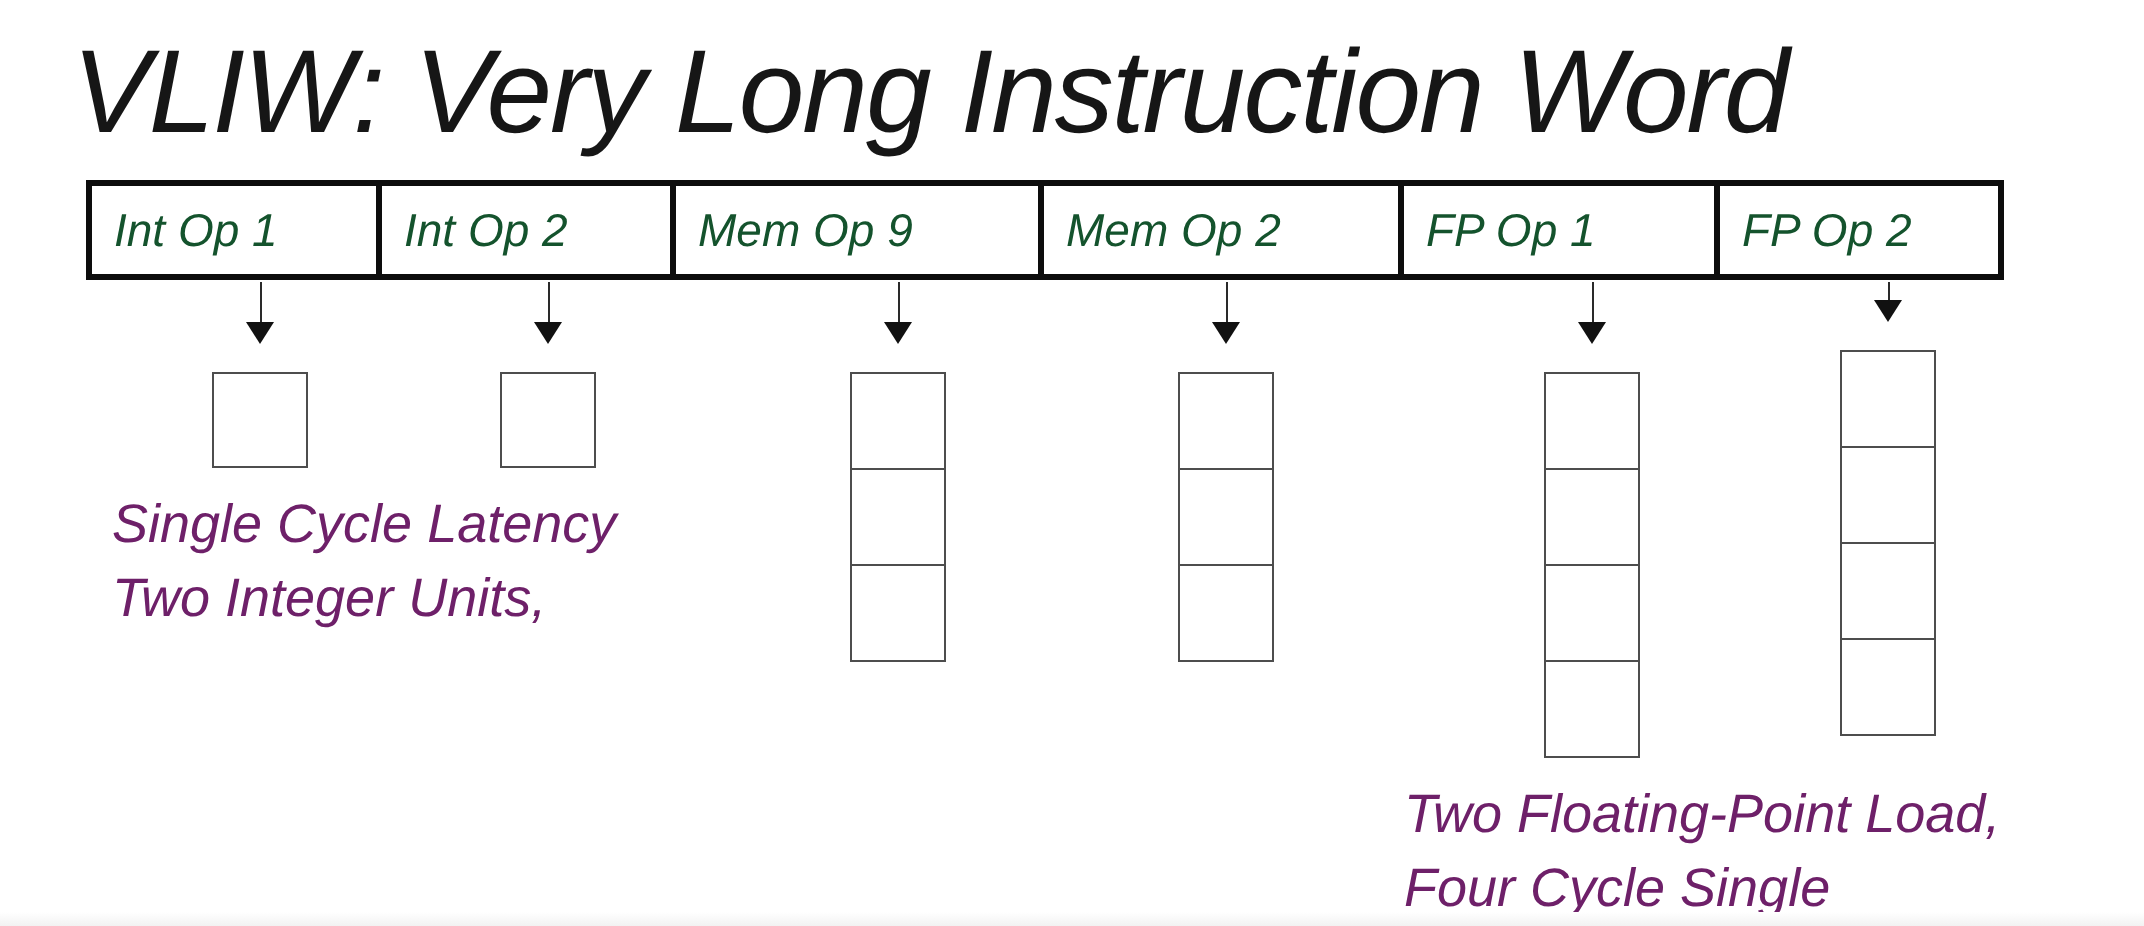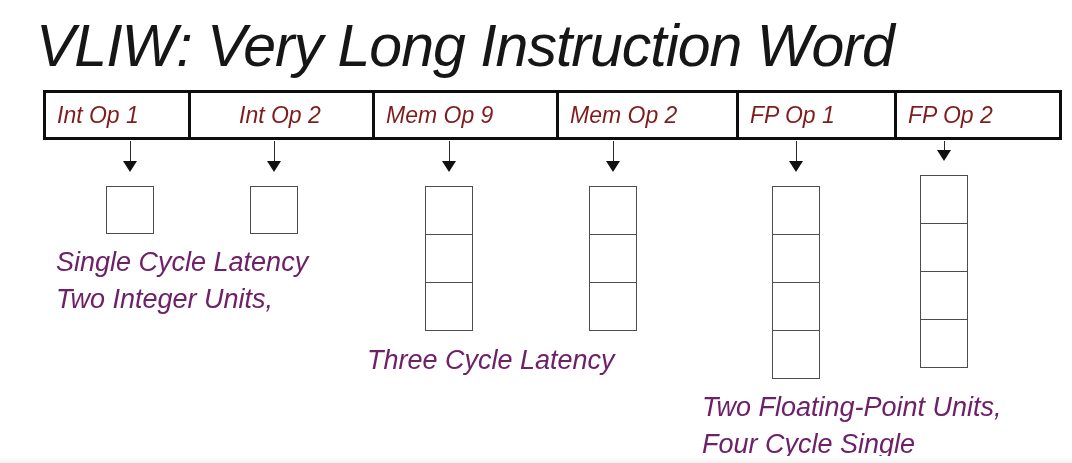--- a/index.html
+++ b/index.html
@@ -39,21 +39,21 @@
     box-sizing: border-box;
     border-right: 3px solid #0d0d0d;
     display: flex;
     align-items: center;
     background: #ffffff;
   }
   .word-slot:last-child { border-right: none; }
   .slot-label {
     padding-left: 11px;
     font-size: 23px;
-    color: #7f1d1d;
+    color: #14532d;
     white-space: nowrap;
   }
   .down-arrow { position: absolute; width: 14px; }
   .down-arrow .shaft {
     width: 1px;
     margin: 0 auto;
     background: #2a2a2a;
   }
   .down-arrow .head {
     width: 0; height: 0;
@@ -87,33 +87,33 @@
 <body>
 
 <div class="slide">
 
   <h1 class="title">VLIW: Very Long Instruction Word</h1>
 
   <div class="word-row" id="word-row">
       <div class="word-slot" style="width: 145px;">
         <span class="slot-label">Int Op 1</span>
       </div>
-      <div class="word-slot" style="width: 147px; margin-left: 37px;">
+      <div class="word-slot" style="width: 147px;">
         <span class="slot-label">Int Op 2</span>
       </div>
       <div class="word-slot" style="width: 184px;">
         <span class="slot-label">Mem Op 9</span>
       </div>
       <div class="word-slot" style="width: 180px;">
         <span class="slot-label">Mem Op 2</span>
       </div>
       <div class="word-slot" style="width: 158px;">
         <span class="slot-label">FP Op 1</span>
       </div>
-      <div class="word-slot" style="width: 162px;">
+      <div class="word-slot" style="width: 139px;">
         <span class="slot-label">FP Op 2</span>
       </div>
     </div>
 
   <div id="units-layer">
       <div class="down-arrow" style="left: 123px; top: 141px;">
         <div class="shaft" style="height: 20px;"></div>
         <div class="head"></div>
       </div>
       <div class="unit-stack" style="left: 106px; top: 186px;">
@@ -165,22 +165,21 @@
         <div class="unit-cell" style="height: 49px;"></div>
       </div>
     </div>
 
   <div class="caption" style="left:56px; top:244px">
     <div>Single Cycle Latency</div>
     <div>Two Integer Units,</div>
   </div>
 
   <div class="caption" style="left:367px; top:342px">
-    <div>Three Cycle Latency</div>
   </div>
 
   <div class="caption" style="left:702px; top:389px">
-    <div>Two Floating-Point Units,</div>
+    <div>Two Floating-Point Load,</div>
     <div>Four Cycle Single</div>
   </div>
 
   <div class="bottom-band"></div>
 </div>
 
 </body></html>

